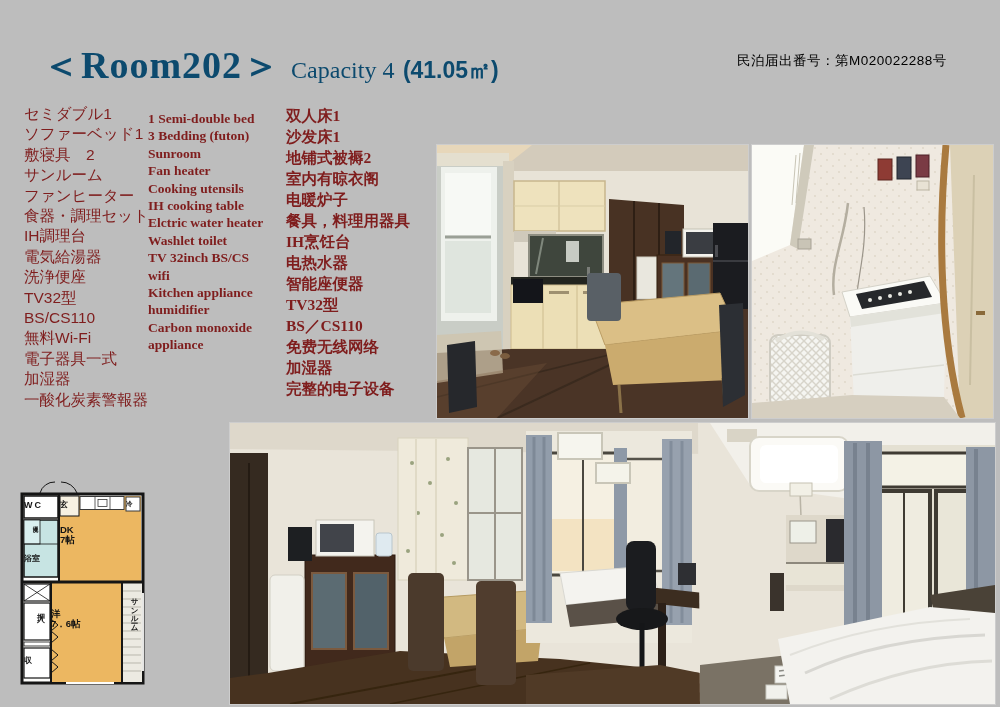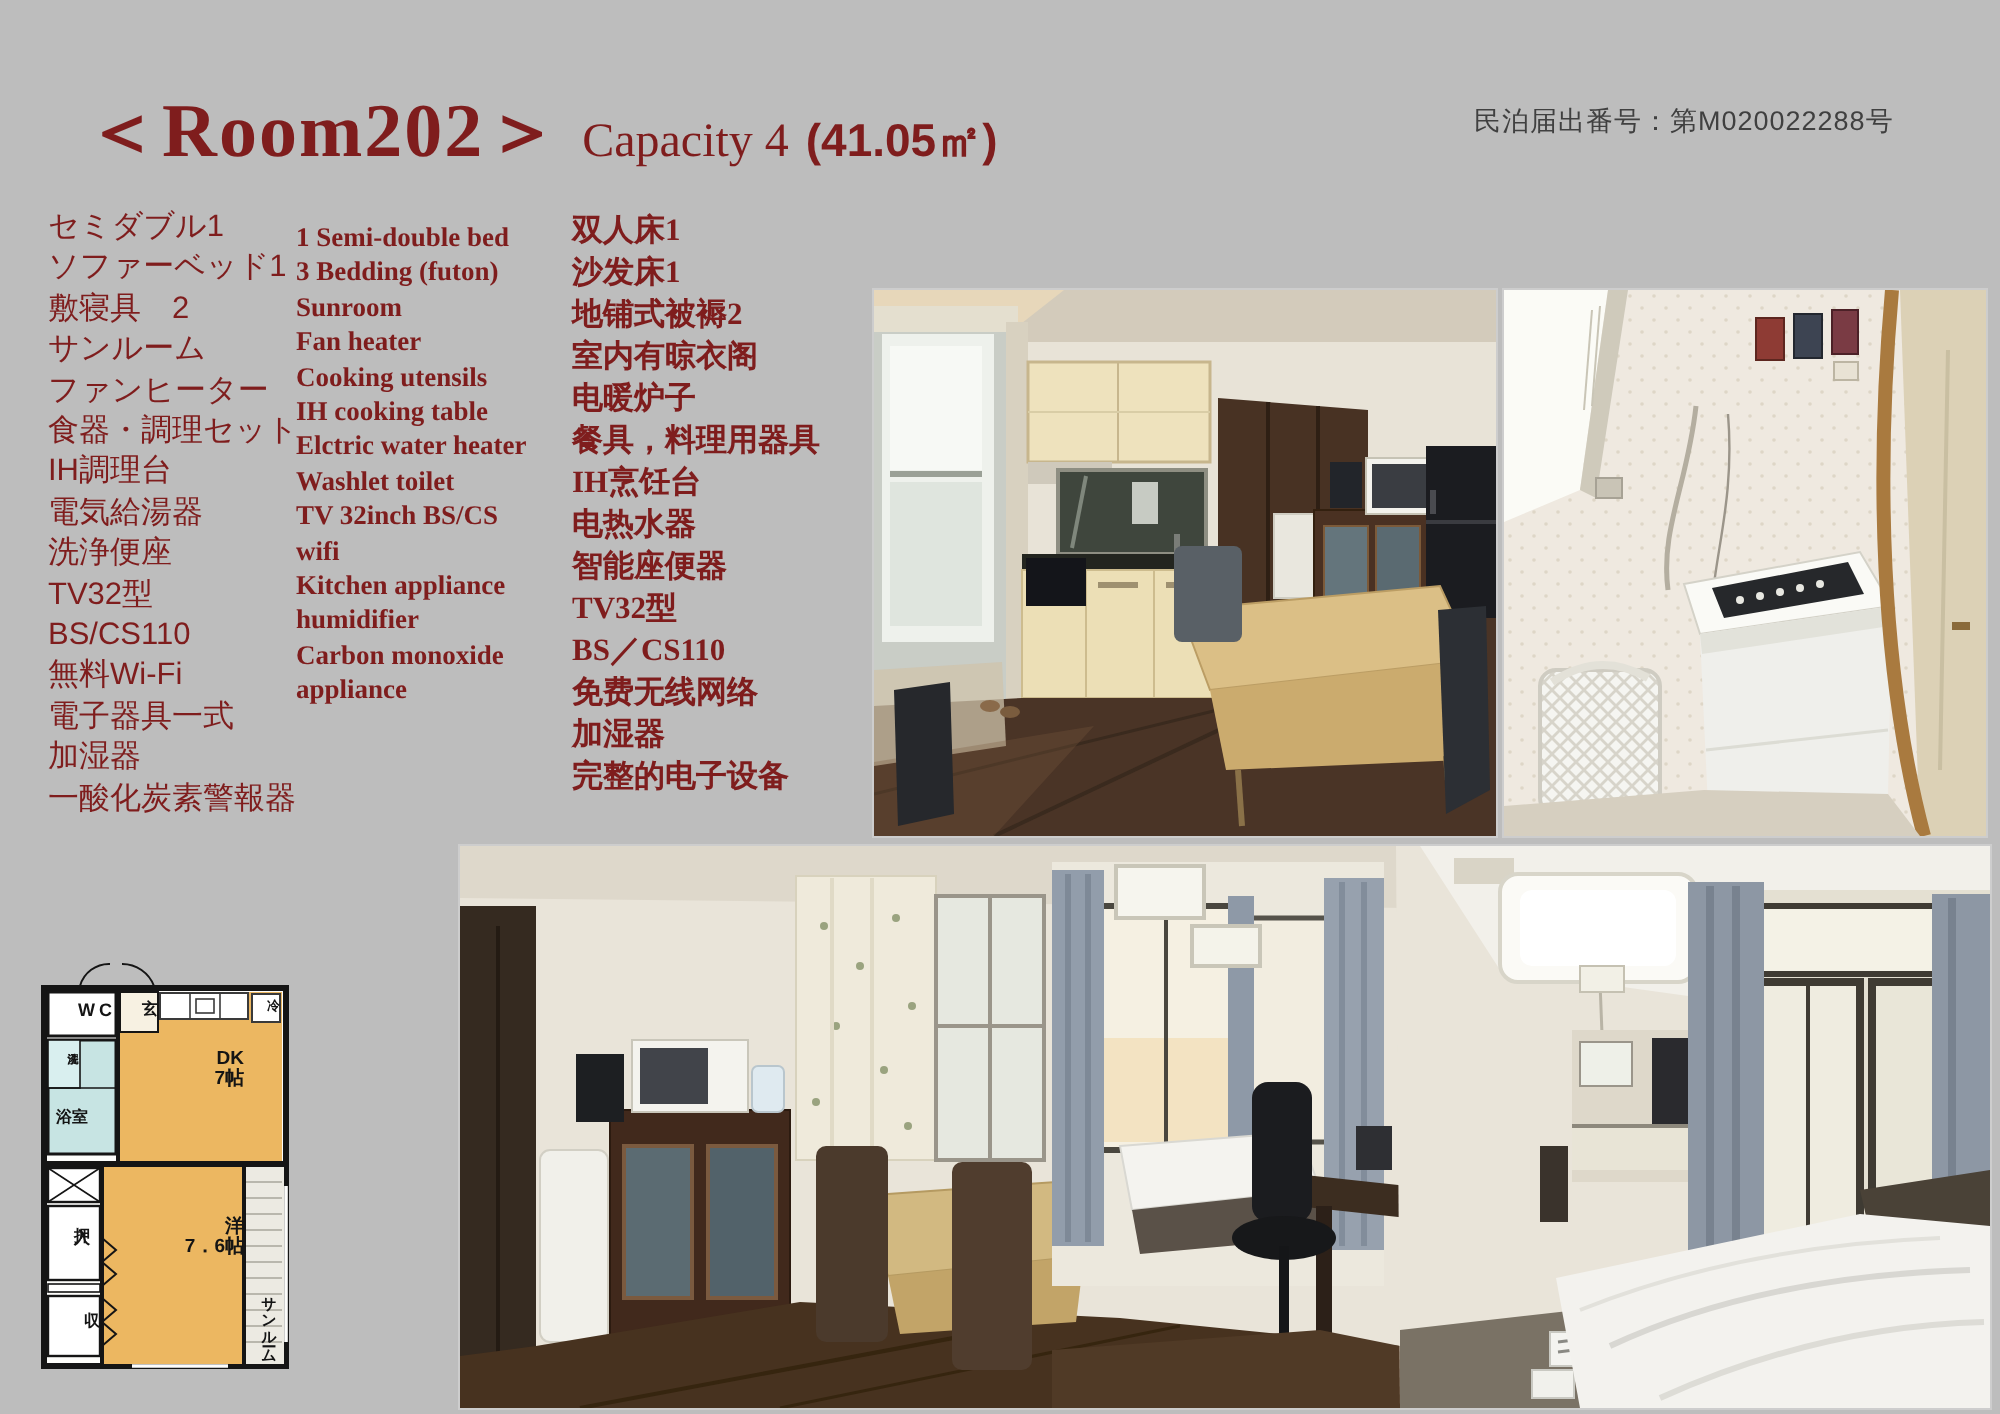--- a/index.html
+++ b/index.html
@@ -1,36 +1,36 @@
 <!DOCTYPE html>
 <html><head>
 <meta charset="utf-8">
 <style>
   *{margin:0;padding:0;box-sizing:border-box}
   html,body{width:1000px;height:707px}
   body{background:#bdbdbd;font-family:"Liberation Sans","DejaVu Sans",sans-serif;overflow:hidden}
   .page{position:relative;width:1000px;height:707px;background:#bdbdbd}
 
   
-  .title{position:absolute;left:42px;top:40px;color:#7f1d1d;white-space:nowrap}
+  .title{position:absolute;left:42px;top:40px;color:#0c4a6e;white-space:nowrap}
   .title .room{font-family:"Liberation Serif","DejaVu Serif",serif;font-weight:700;font-size:38px;letter-spacing:1px}
   .title .cap{font-family:"Liberation Serif","DejaVu Serif",serif;font-size:24px;margin-left:10px}
   .title .area{font-family:"Liberation Sans","DejaVu Sans",sans-serif;font-weight:700;font-size:23px;margin-left:4px}
-  .reg{position:absolute;left:737px;top:52px;color:#404040;font-size:13.5px;letter-spacing:.5px}
+  .reg{position:absolute;left:737px;top:52px;color:#000000;font-size:13.5px;letter-spacing:.5px}
 
   
   ul.amen{position:absolute;list-style:none;color:#7f1d1d;white-space:nowrap}
   ul.amen-jp{left:24px;top:104px;font-size:15.5px;line-height:20.4px;font-weight:500}
   ul.amen-en{left:148px;top:110px;font-family:Liberation Serif, serif;font-weight:700;font-size:13.5px;line-height:17.4px}
   ul.amen-zh{left:286px;top:105px;font-family:"Liberation Serif","DejaVu Serif",serif;font-weight:700;font-size:15.5px;line-height:21px}
 
   
   .floorplan{position:absolute;left:14px;top:481px;width:148px;height:222px}
   .floorplan svg{position:absolute;inset:0}
-  .fp-label{position:absolute;color:#141414;font-weight:700;text-align:right;line-height:1.05}
+  .fp-label{position:absolute;color:#141414;font-weight:700;text-align:left;line-height:1.05}
   .vtext{writing-mode:vertical-rl;text-orientation:upright;letter-spacing:1px}
 
   
   .photo{position:absolute;overflow:hidden;box-shadow:0 0 0 1px rgba(255,255,255,.25)}
   .photo svg{display:block}
   #photo-kitchen{left:437px;top:145px;width:311px;height:273px}
   #photo-laundry{left:752px;top:145px;width:241px;height:273px}
   #photo-living{left:230px;top:423px;width:765px;height:281px}
 </style>
 </head>

